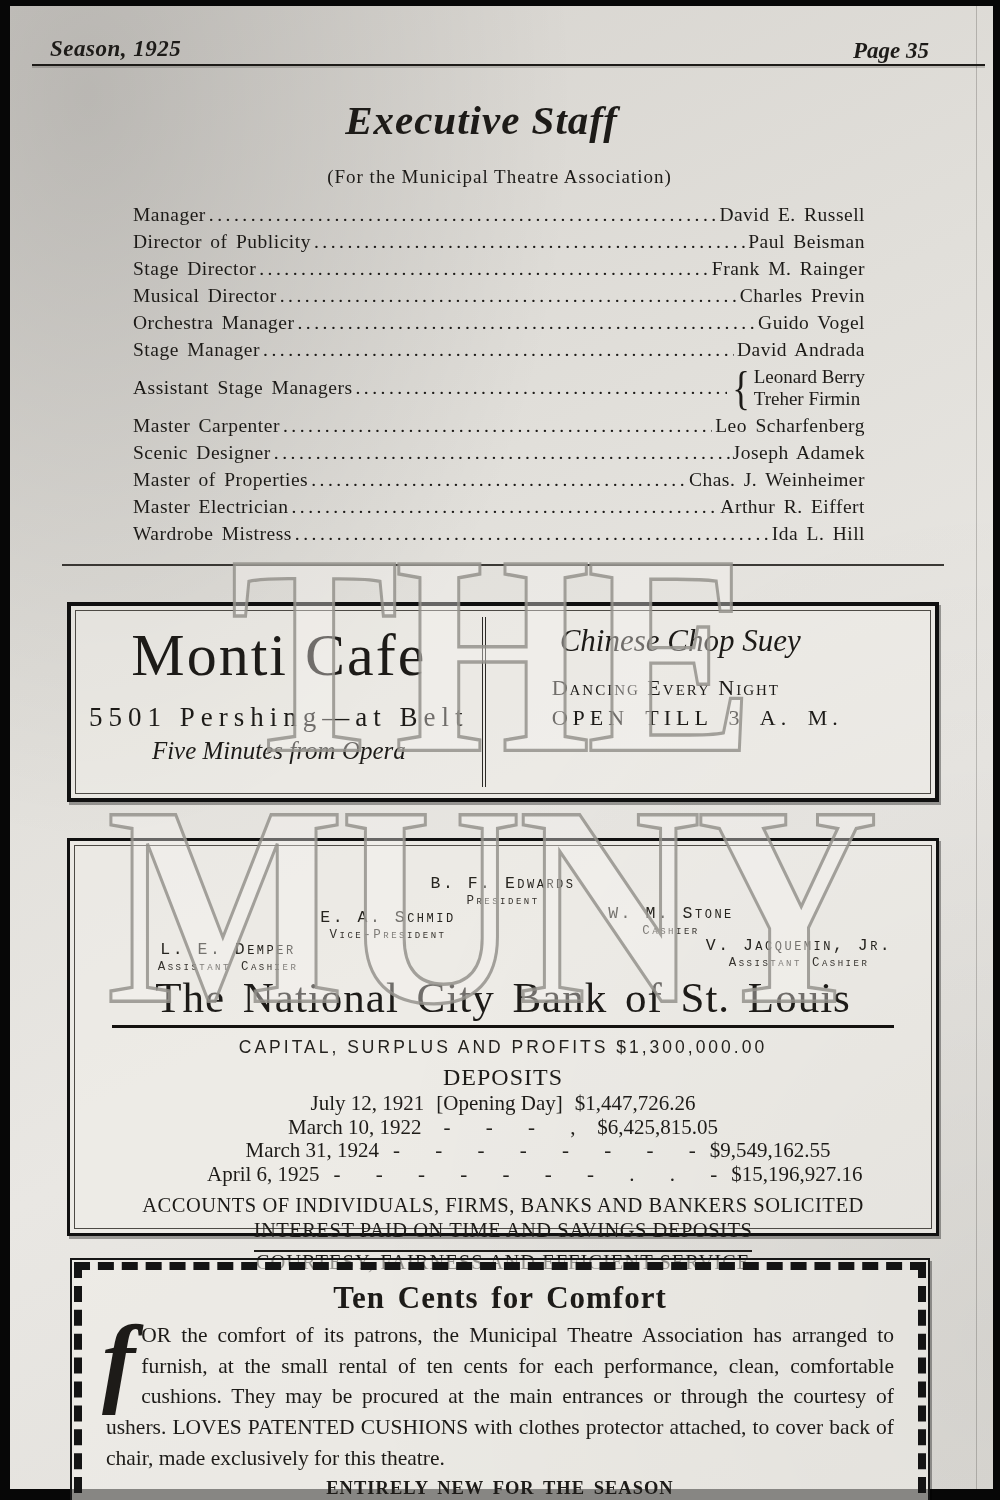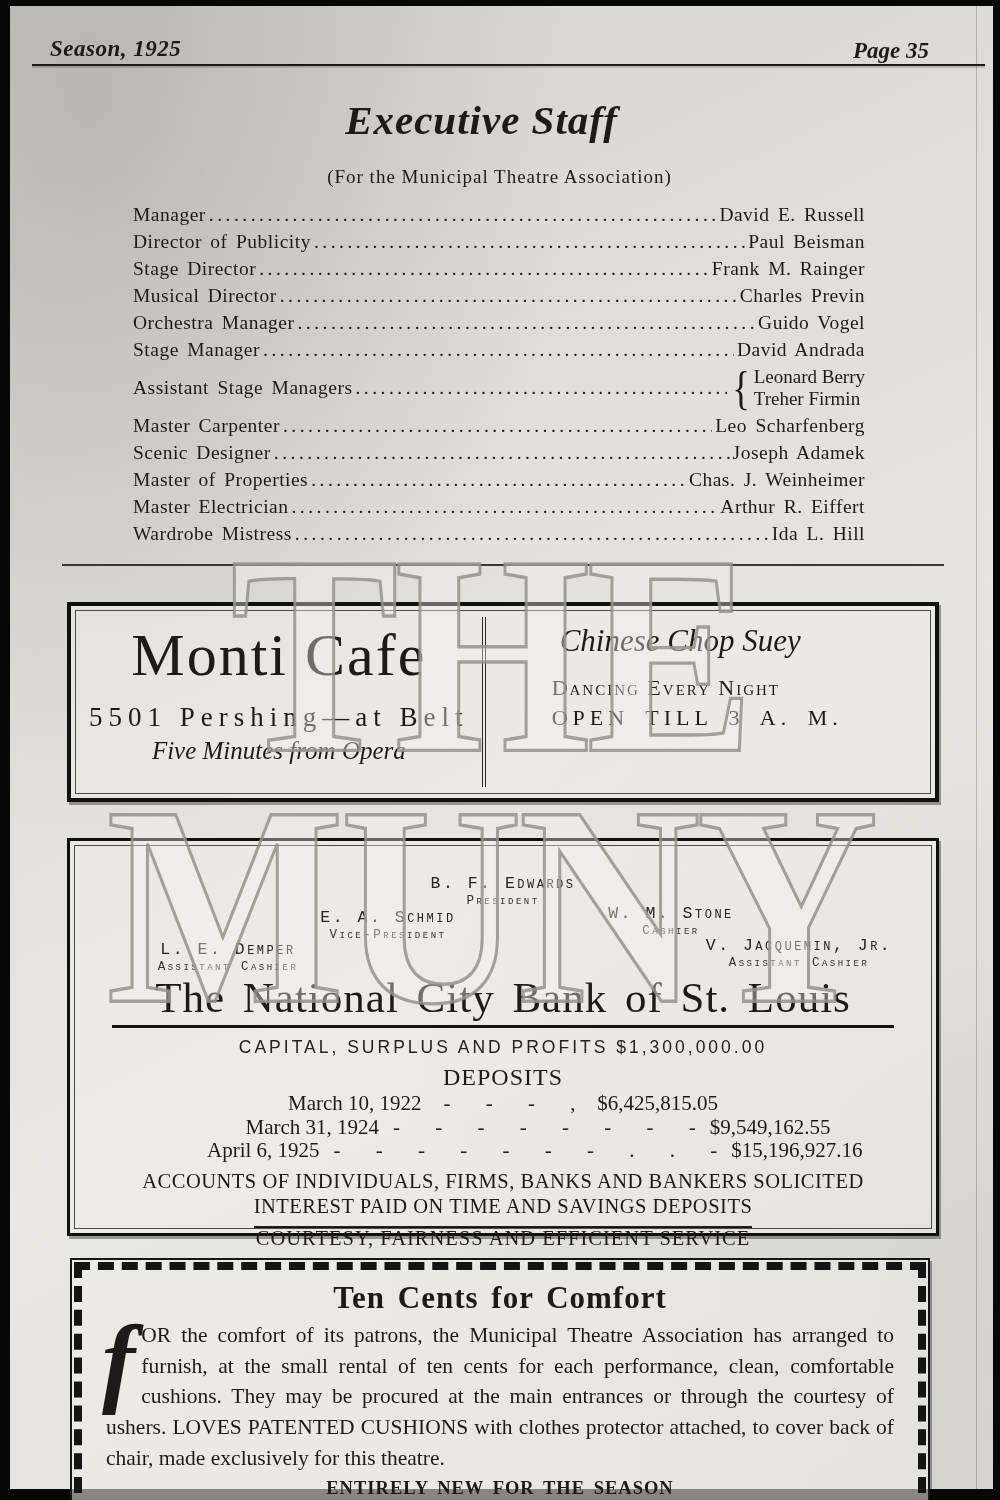--- a/index.html
+++ b/index.html
@@ -220,20 +220,25 @@
           </div>
         <div class="officer off-jacquemin">
             <div class="off-name">V. Jacquemin, Jr.</div>
             <div class="off-title">Assistant Cashier</div>
           </div>
       </div>
       <div class="bank-name">The National City Bank of St. Louis</div>
       <div class="bank-rule"></div>
       <div class="bank-capital">CAPITAL, SURPLUS AND PROFITS $1,300,000.00</div>
       <div class="bank-deposits-h">DEPOSITS</div>
+      <div class="dep-row first">
+        <span>July 12, 1921</span>
+        <span>[Opening Day]</span>
+        <span>$1,447,726.26</span>
+      </div>
       <div class="dep-row w2">
         <span>March 10, 1922</span>
         <span class="dep-dashes">- - - ,</span>
         <span>$6,425,815.05</span>
       </div>
       <div class="dep-row w3">
         <span>March 31, 1924</span>
         <span class="dep-dashes">- - - - - - - -</span>
         <span>$9,549,162.55</span>
       </div>

